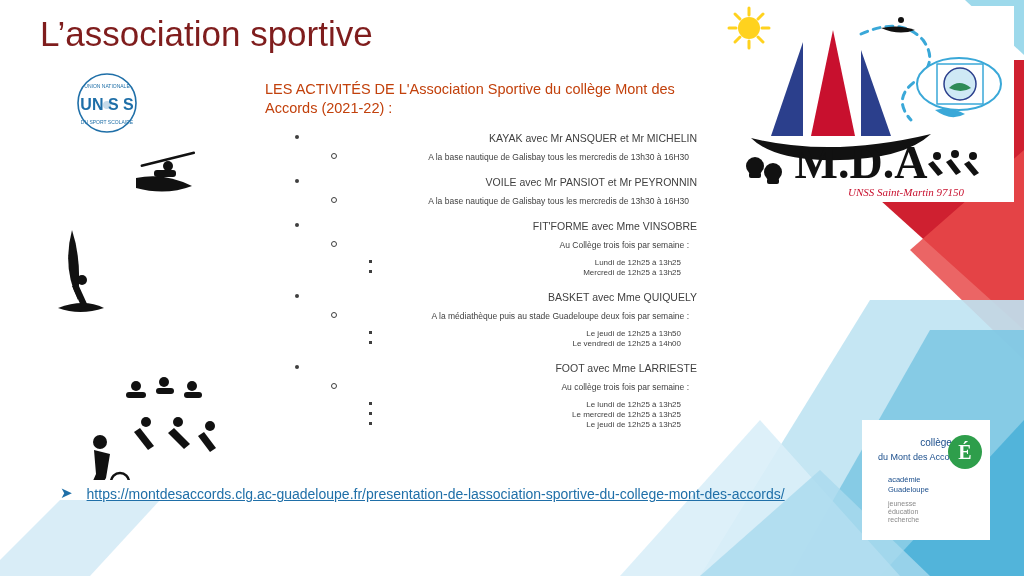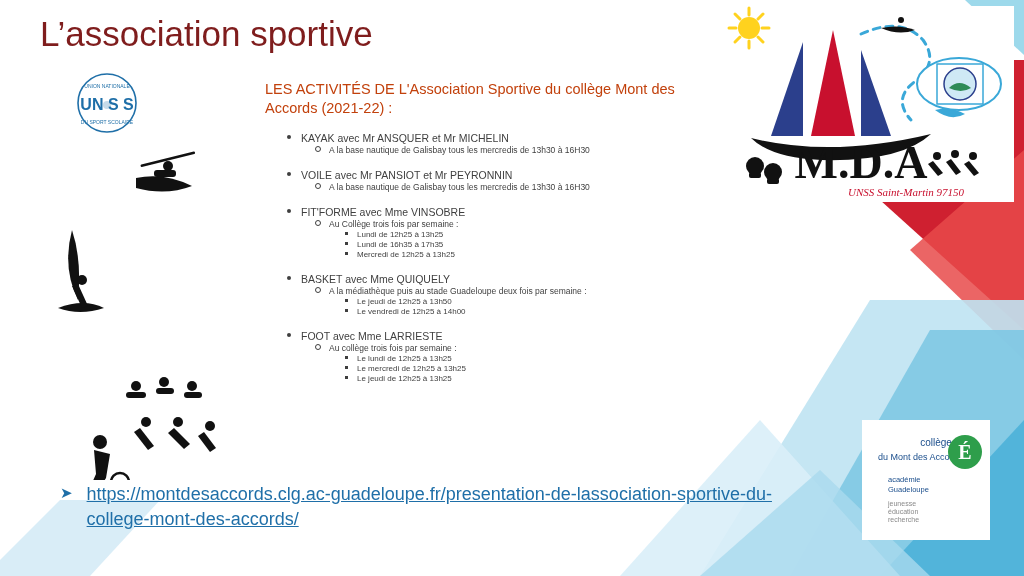--- a/index.html
+++ b/index.html
@@ -33,33 +33,33 @@
   .mda{position:absolute;left:711px;top:6px;width:303px;height:196px;background:#ec4899;z-index:7;}
   .mda svg{display:block;}
 
   
   .college{position:absolute;left:862px;top:420px;width:128px;height:120px;background:#fff;z-index:7;}
   .college svg{display:block;}
 
   
   .content{position:absolute;left:265px;top:80px;width:440px;z-index:6;color:#404040;}
   .heading{font-size:14.5px;line-height:19px;color:#c2410c;margin-bottom:6px;}
-  ul{list-style:none;margin:0;padding:0;}
+  ul{list-style:none;margin:8px;padding:0;text-align:right;}
   .lvl1{margin-top:14px;padding-left:36px;position:relative;font-size:10.5px;color:#3f3f3f;}
   .lvl1 > .bullet{position:absolute;left:22px;top:3px;width:4px;height:4px;border-radius:50%;background:#3f3f3f;}
   .lvl2{margin-top:1px;padding-left:28px;position:relative;font-size:8.5px;color:#3f3f3f;}
   .lvl2 > .bullet-o{position:absolute;left:14px;top:1px;width:4px;height:4px;border:1px solid #3f3f3f;border-radius:50%;background:transparent;}
   .lvl3{margin-top:1px;padding-left:28px;position:relative;font-size:8px;color:#3f3f3f;}
   .lvl3 > .bullet-sq{position:absolute;left:16px;top:2px;width:3px;height:3px;background:#3f3f3f;}
 
   
   .linkrow{position:absolute;left:60px;top:482px;width:760px;z-index:8;display:flex;align-items:flex-start;}
   .link-arrow{color:#1f6fa8;font-size:15px;line-height:22px;margin-right:14px;}
   .link-text{
-    font-size:18px;line-height:25px;color:#1f6fa8;text-decoration:underline;
+    font-size:14px;line-height:25px;color:#1f6fa8;text-decoration:underline;
     font-family:"Liberation Sans", sans-serif;
     max-width:700px;word-break:break-word;cursor:pointer;
   }
 </style>
 </head>
 <body>
 
 <div class="slide">
 
   <div class="bg">
@@ -250,24 +250,20 @@
           <li class="lvl2">
             <span class="bullet-o"></span>
             <span>Au Collège trois fois par semaine :</span>
             <ul>
               <li class="lvl3">
                 <span class="bullet-sq"></span>
                 <span>Lundi de 12h25 à 13h25</span>
               </li>
               <li class="lvl3">
                 <span class="bullet-sq"></span>
-                <span>Lundi de 16h35 à 17h35</span>
-              </li>
-              <li class="lvl3">
-                <span class="bullet-sq"></span>
                 <span>Mercredi de 12h25 à 13h25</span>
               </li>
             </ul>
           </li>
         </ul>
       </li>
 
       <li class="lvl1">
         <span class="bullet"></span>
         <span>BASKET avec Mme QUIQUELY</span>

